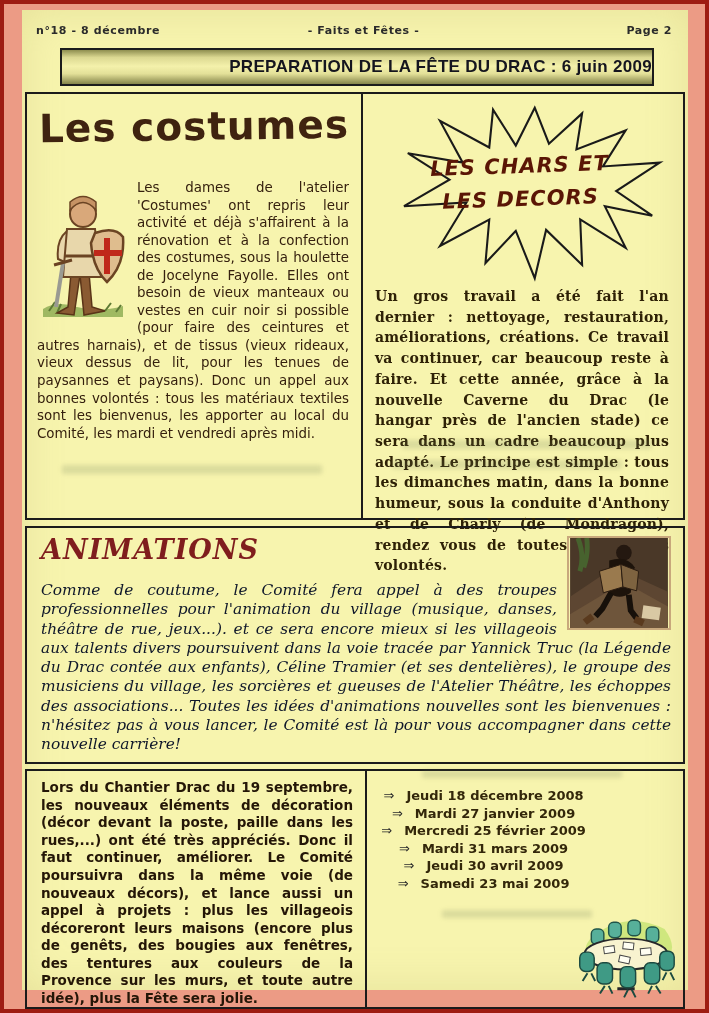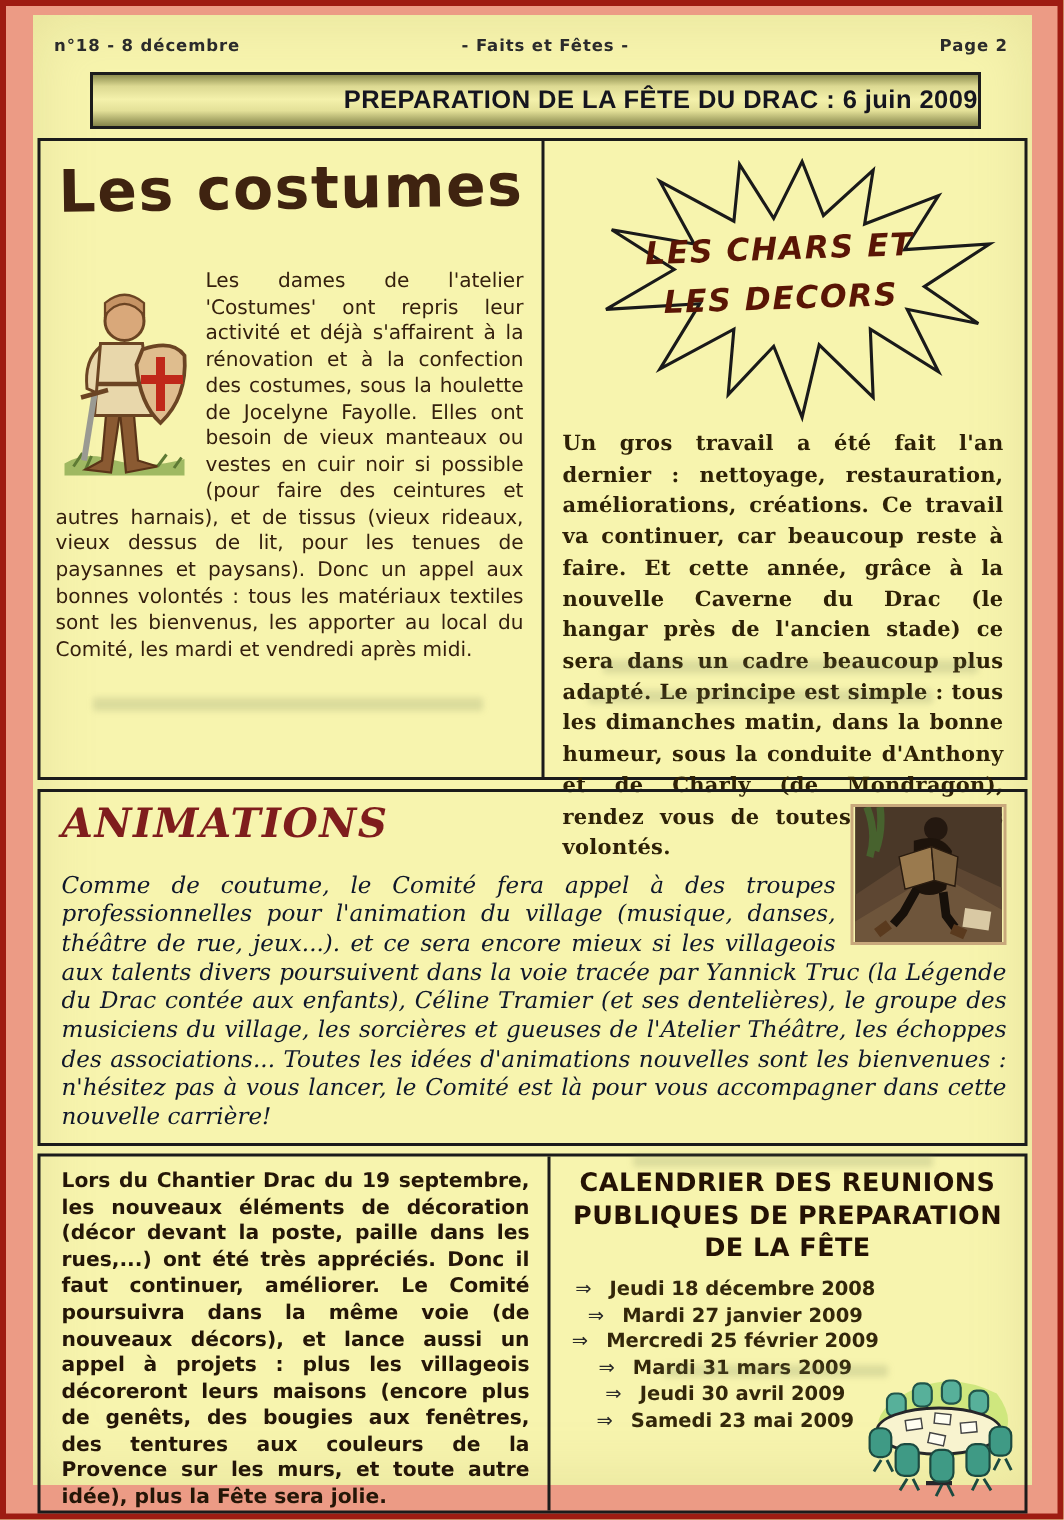--- a/index.html
+++ b/index.html
@@ -177,21 +177,20 @@
       <p class="anim-body">Comme de coutume, le Comité fera appel à des troupes professionnelles pour l'animation du village (musique, danses, théâtre de rue, jeux...). et ce sera encore mieux si les villageois aux talents divers poursuivent dans la voie tracée par Yannick Truc (la Légende du Drac contée aux enfants), Céline Tramier (et ses dentelières), le groupe des musiciens du village, les sorcières et gueuses de l'Atelier Théâtre, les échoppes des associations... Toutes les idées d'animations nouvelles sont les bienvenues : n'hésitez pas à vous lancer, le Comité est là pour vous accompagner dans cette nouvelle carrière!</p>
     </div>
 
     <div class="bx bx3">
 
       <div class="dec-col">
         <p class="dec-body">Lors du Chantier Drac du 19 septembre, les nouveaux éléments de décoration (décor devant la poste, paille dans les rues,...) ont été très appréciés. Donc il faut continuer, améliorer. Le Comité poursuivra dans la même voie (de nouveaux décors), et lance aussi un appel à projets : plus les villageois décoreront leurs maisons (encore plus de genêts, des bougies aux fenêtres, des tentures aux couleurs de la Provence sur les murs, et toute autre idée), plus la Fête sera jolie.</p>
       </div>
 
       <div class="cal-col">
-        <div class="cal-title">CALENDRIER DES REUNIONS PUBLIQUES DE PREPARATION DE LA FÊTE</div>
         <div class="cal-dates">
             <div class="date-row">
               <span class="arrow">⇒</span>
               <span>Jeudi 18 décembre 2008</span>
             </div>
             <div class="date-row">
               <span class="arrow">⇒</span>
               <span>Mardi 27 janvier 2009</span>
             </div>
             <div class="date-row">

